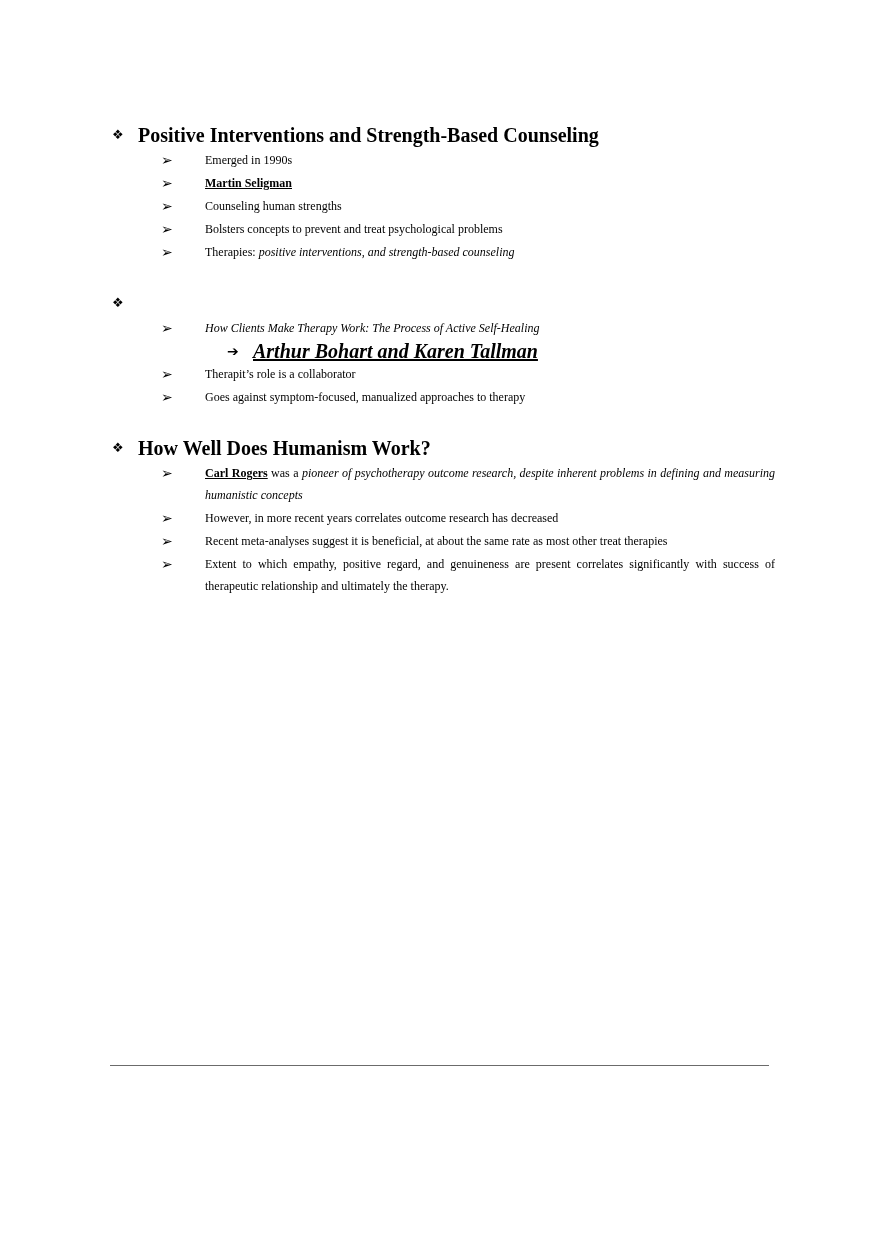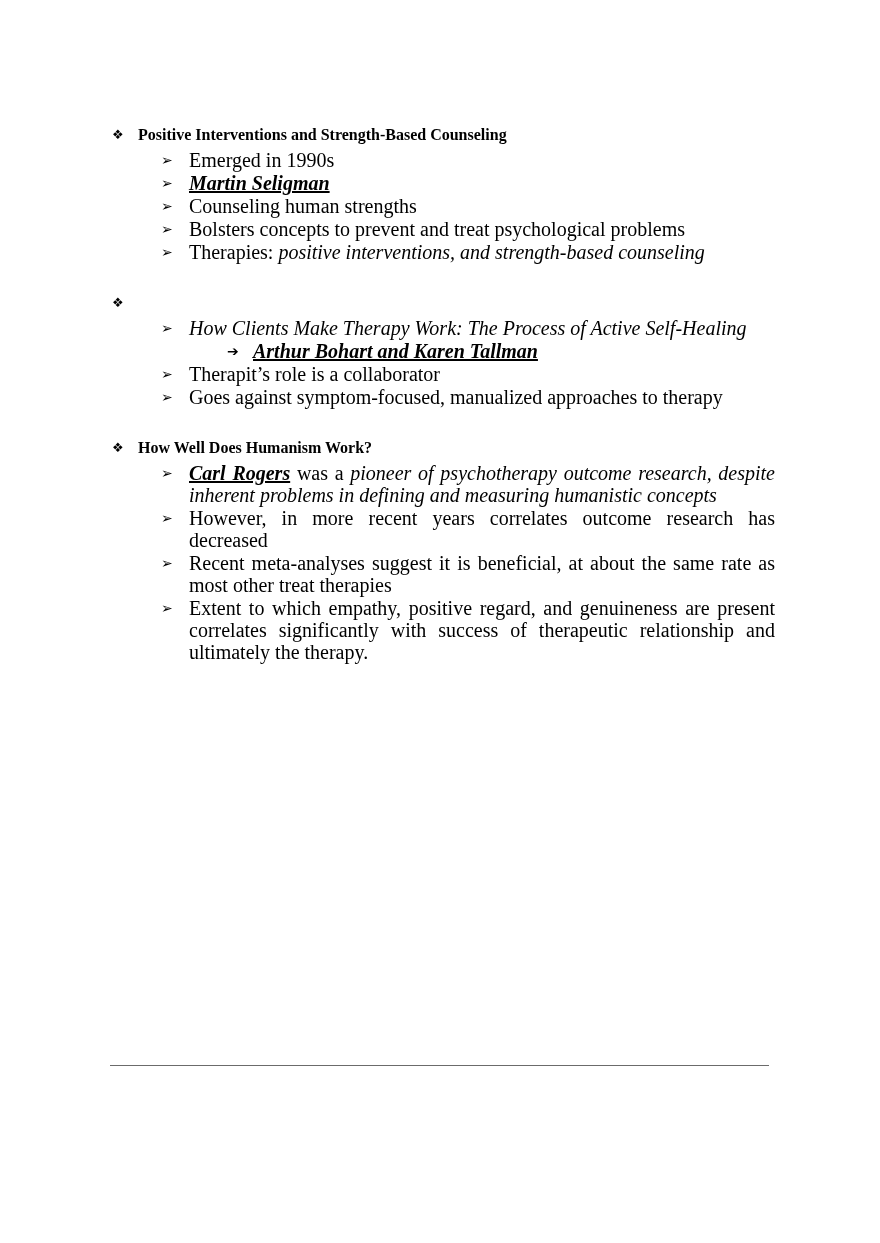--- a/index.html
+++ b/index.html
@@ -45,45 +45,46 @@
     width: 28px;
     flex: 0 0 28px;
     font-family: "DejaVu Sans", sans-serif;
     font-size: 13px;
     line-height: 20px;
     text-align: left;
     padding-left: 2px;
     box-sizing: border-box;
   }
   .l1 .text {
-    font-size: 16px;
+    font-size: 20px;
     font-weight: bold;
     line-height: 20px;
   }
 
   
   .l2 {
     display: flex;
     align-items: flex-start;
     margin-left: 51px;
     margin-bottom: 1px;
   }
   .l2 .marker {
     width: 28px;
     flex: 0 0 28px;
     font-family: "DejaVu Sans", sans-serif;
     font-size: 14px;
     line-height: 22px;
     color: #000;
   }
   .l2 .text {
-    font-size: 20px;
+    font-size: 12px;
     line-height: 22px;
     flex: 1 1 auto;
     text-align: justify;
+    margin-left: 16px;
   }
 
   
   .l3 {
     display: flex;
     align-items: flex-start;
     margin-left: 117px;
     margin-bottom: 1px;
   }
   .l3 .marker {
@@ -98,21 +99,20 @@
     font-size: 20px;
     line-height: 22px;
     font-weight: bold;
     font-style: italic;
     text-decoration: underline;
   }
 
   
   .bi-u {
     font-weight: bold;
-    font-style: italic;
     text-decoration: underline;
   }
   .bi {
     font-weight: normal;
     font-style: italic;
   }
   .it {
     font-style: italic;
   }
 

